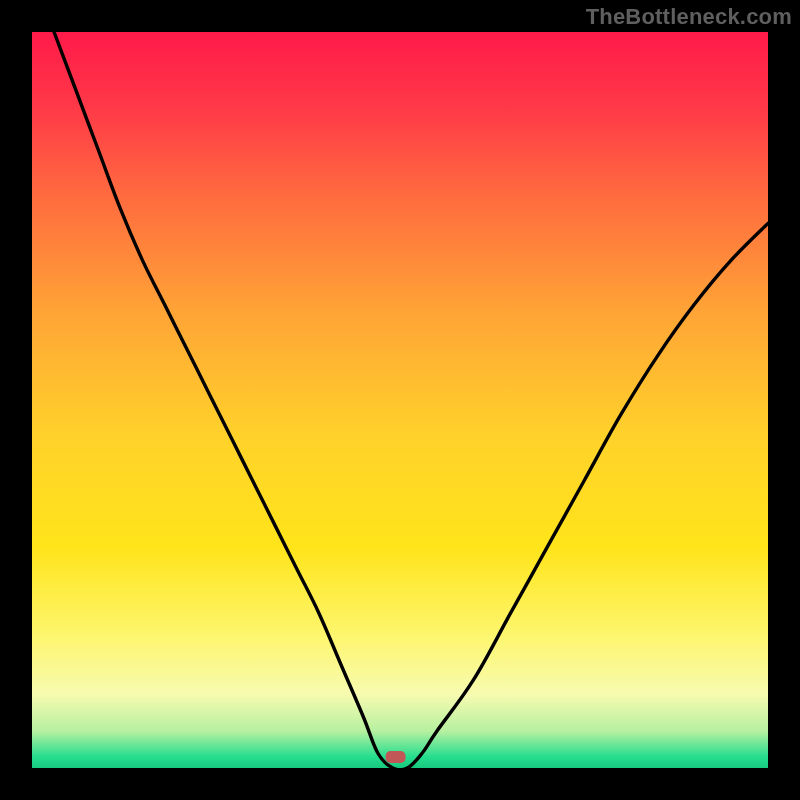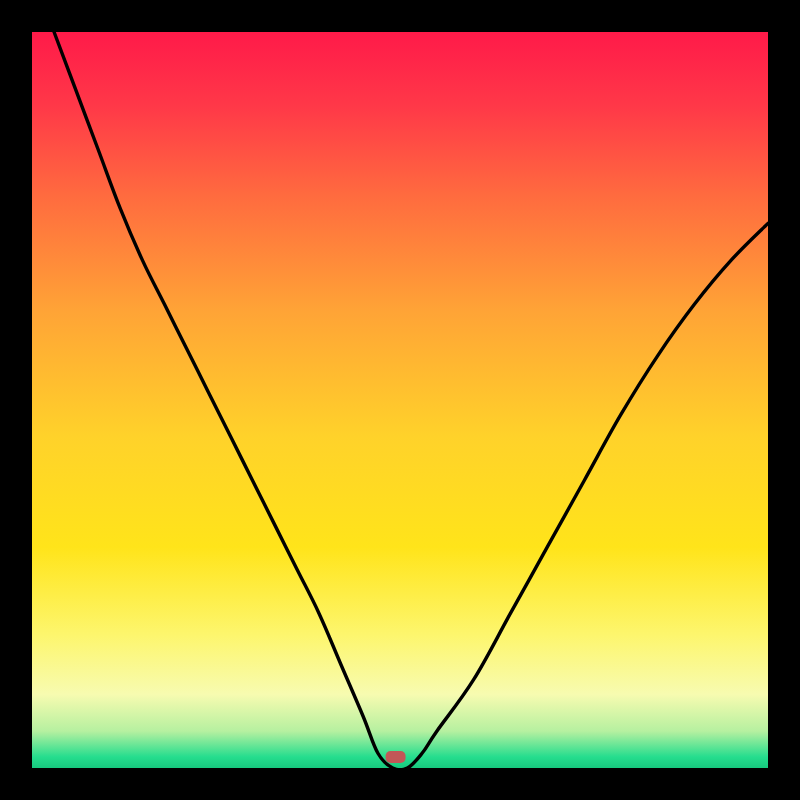--- a/index.html
+++ b/index.html
@@ -26,20 +26,21 @@
     color: #5f5f5f;
     letter-spacing: 0.2px;
   }
   svg {
     display: block;
   }
 </style>
 </head>
 <body>
 <div class="stage">
+  <div class="watermark">TheBottleneck.com</div>
 
   <svg id="chart-svg" width="800" height="800" viewBox="0 0 800 800" xmlns="http://www.w3.org/2000/svg">
     <defs>
       <linearGradient id="bg-grad" x1="0" y1="0" x2="0" y2="1">
 
       <stop offset="0.00%" stop-color="#ff1a49"></stop>
           <stop offset="10.00%" stop-color="#ff3848"></stop>
           <stop offset="22.00%" stop-color="#ff6a3f"></stop>
           <stop offset="38.00%" stop-color="#ffa436"></stop>
           <stop offset="55.00%" stop-color="#ffd22a"></stop>

